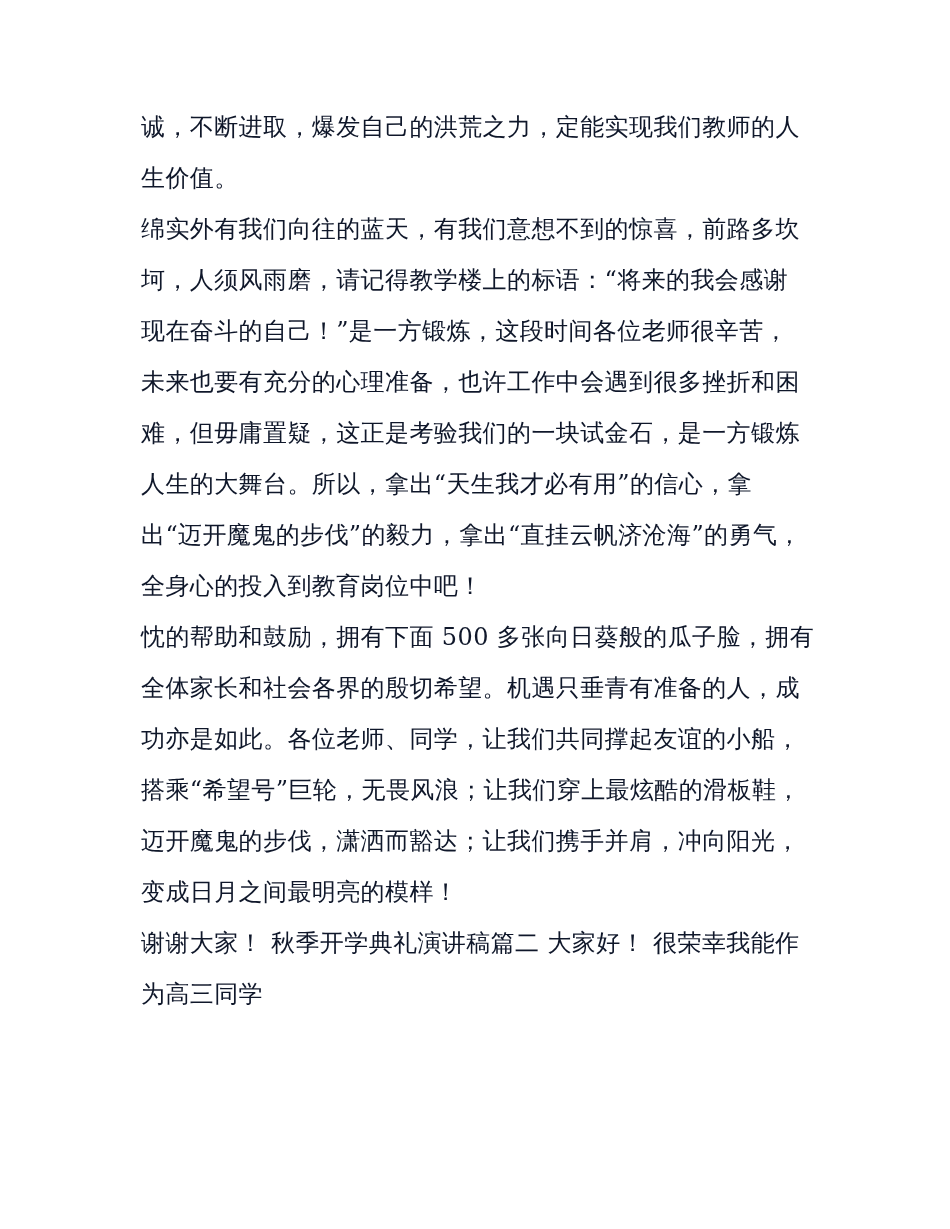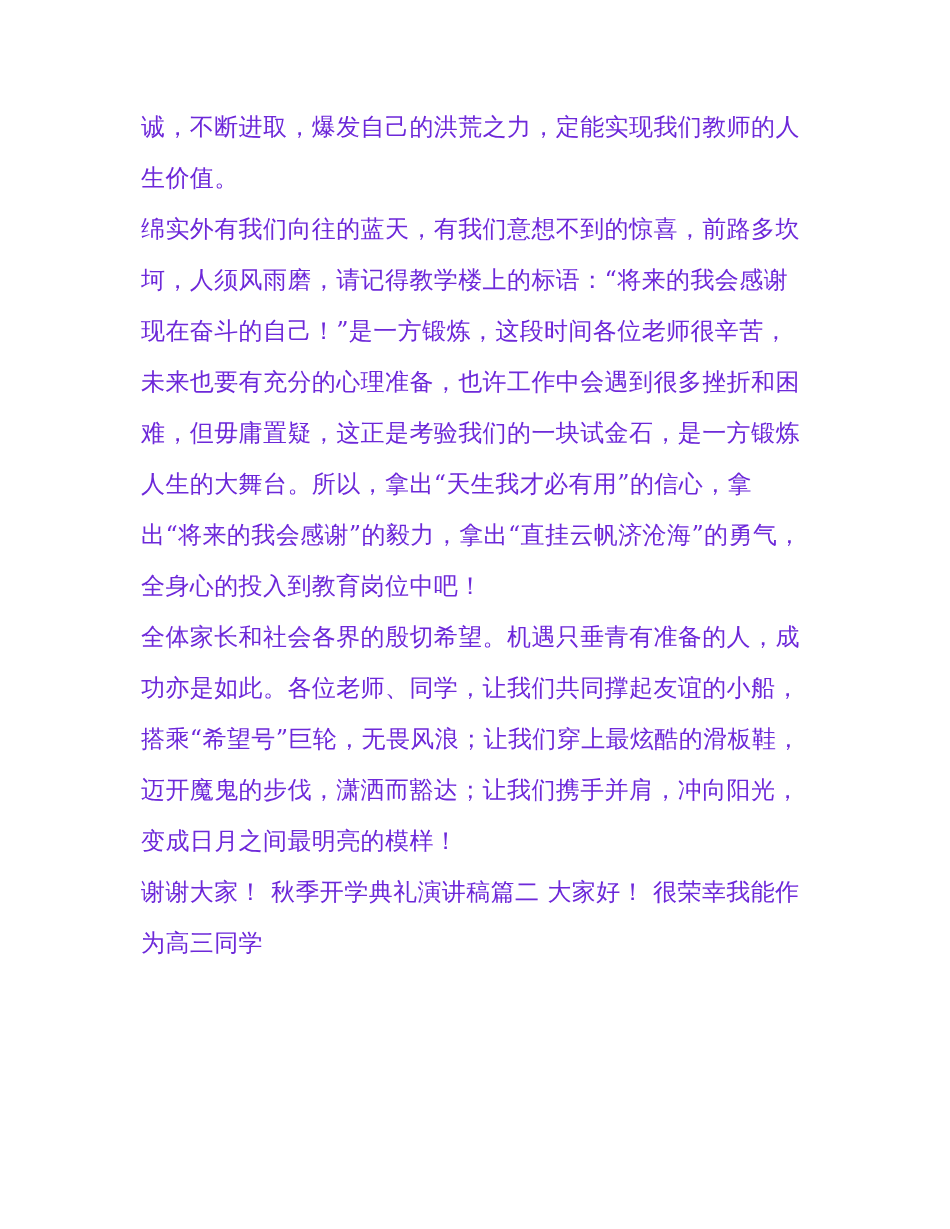--- a/index.html
+++ b/index.html
@@ -13,43 +13,44 @@
       position: relative;
       overflow: hidden;
     }
     .page {
       position: absolute;
       left: 141px;
       top: 102px;
       width: 680px;
       font-family: "DejaVu Serif", "Liberation Serif", serif;
       font-size: 24px;
-      color: #6d28d9;
+      color: #0f172a;
     }
     .line {
       height: 51px;
       line-height: 51px;
       white-space: nowrap;
       letter-spacing: 0.4px;
     }
   </style>
 </head>
 <body>
 
 <div class="page">
   <div class="line">诚，不断进取，爆发自己的洪荒之力，定能实现我们教师的人</div>
   <div class="line">生价值。</div>
   <div class="line">绵实外有我们向往的蓝天，有我们意想不到的惊喜，前路多坎</div>
   <div class="line">坷，人须风雨磨，请记得教学楼上的标语：“将来的我会感谢</div>
   <div class="line">现在奋斗的自己！”是一方锻炼，这段时间各位老师很辛苦，</div>
   <div class="line">未来也要有充分的心理准备，也许工作中会遇到很多挫折和困</div>
   <div class="line">难，但毋庸置疑，这正是考验我们的一块试金石，是一方锻炼</div>
   <div class="line">人生的大舞台。所以，拿出“天生我才必有用”的信心，拿</div>
-  <div class="line">出“将来的我会感谢”的毅力，拿出“直挂云帆济沧海”的勇气，</div>
+  <div class="line">出“迈开魔鬼的步伐”的毅力，拿出“直挂云帆济沧海”的勇气，</div>
   <div class="line">全身心的投入到教育岗位中吧！</div>
+  <div class="line">忱的帮助和鼓励，拥有下面 500 多张向日葵般的瓜子脸，拥有</div>
   <div class="line">全体家长和社会各界的殷切希望。机遇只垂青有准备的人，成</div>
   <div class="line">功亦是如此。各位老师、同学，让我们共同撑起友谊的小船，</div>
   <div class="line">搭乘“希望号”巨轮，无畏风浪；让我们穿上最炫酷的滑板鞋，</div>
   <div class="line">迈开魔鬼的步伐，潇洒而豁达；让我们携手并肩，冲向阳光，</div>
   <div class="line">变成日月之间最明亮的模样！</div>
   <div class="line">谢谢大家！ 秋季开学典礼演讲稿篇二 大家好！ 很荣幸我能作</div>
   <div class="line">为高三同学</div>
 </div>
 
 </body></html>

